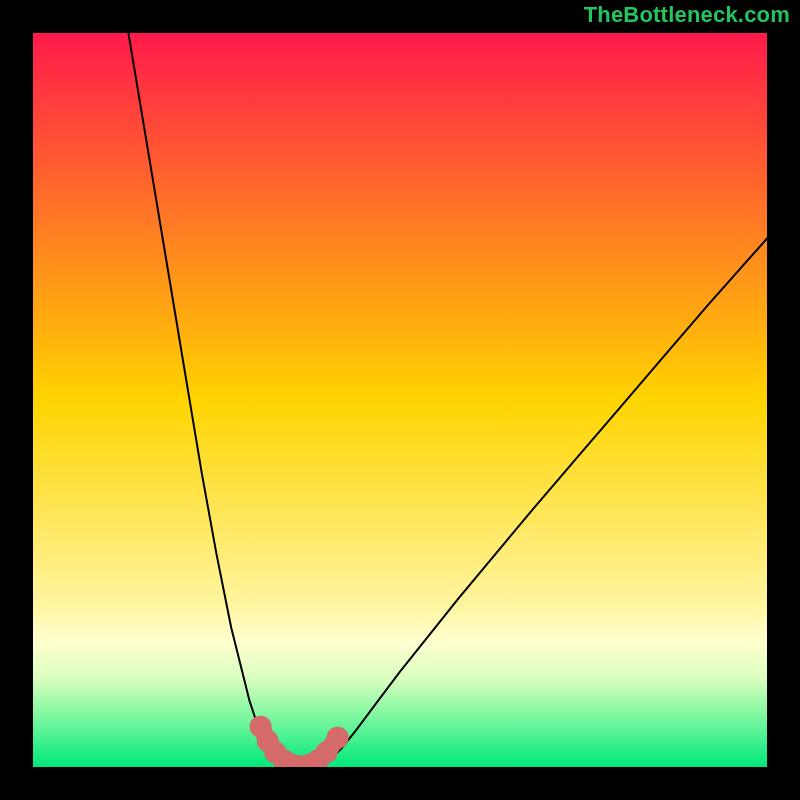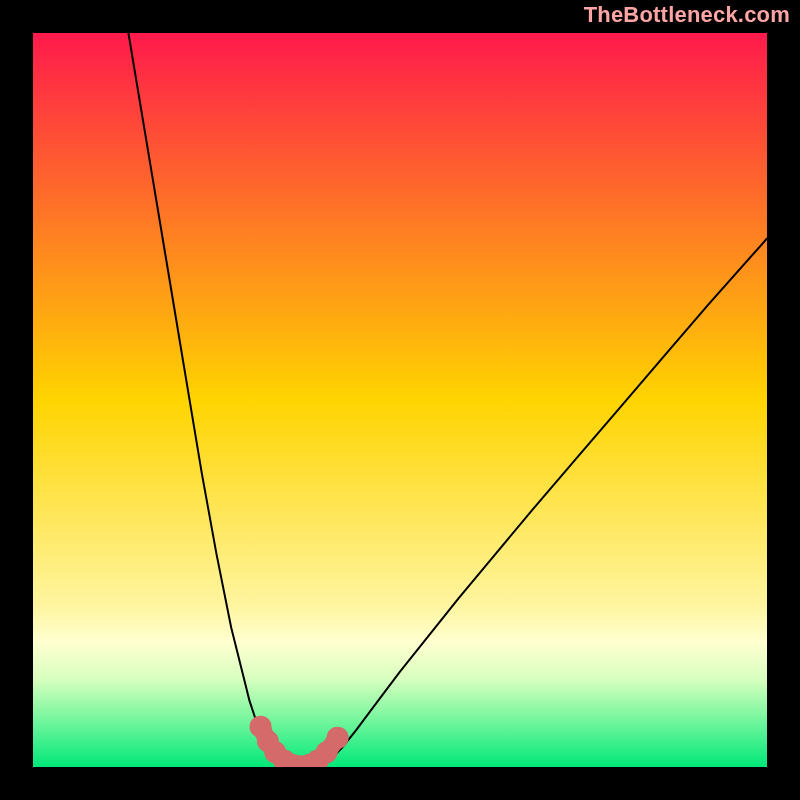--- a/index.html
+++ b/index.html
@@ -14,21 +14,21 @@
   .frame {
     position: relative;
     width: 800px;
     height: 800px;
     background: #000;
   }
   .watermark {
     position: absolute;
     top: 2px;
     right: 10px;
-    color: #fca5a5;
+    color: #22c55e;
     font-size: 22px;
     font-weight: 600;
     letter-spacing: 0.2px;
     z-index: 5;
     text-align: center;
   }
   .plot-area {
     position: absolute;
     left: 33px;
     top: 33px;

